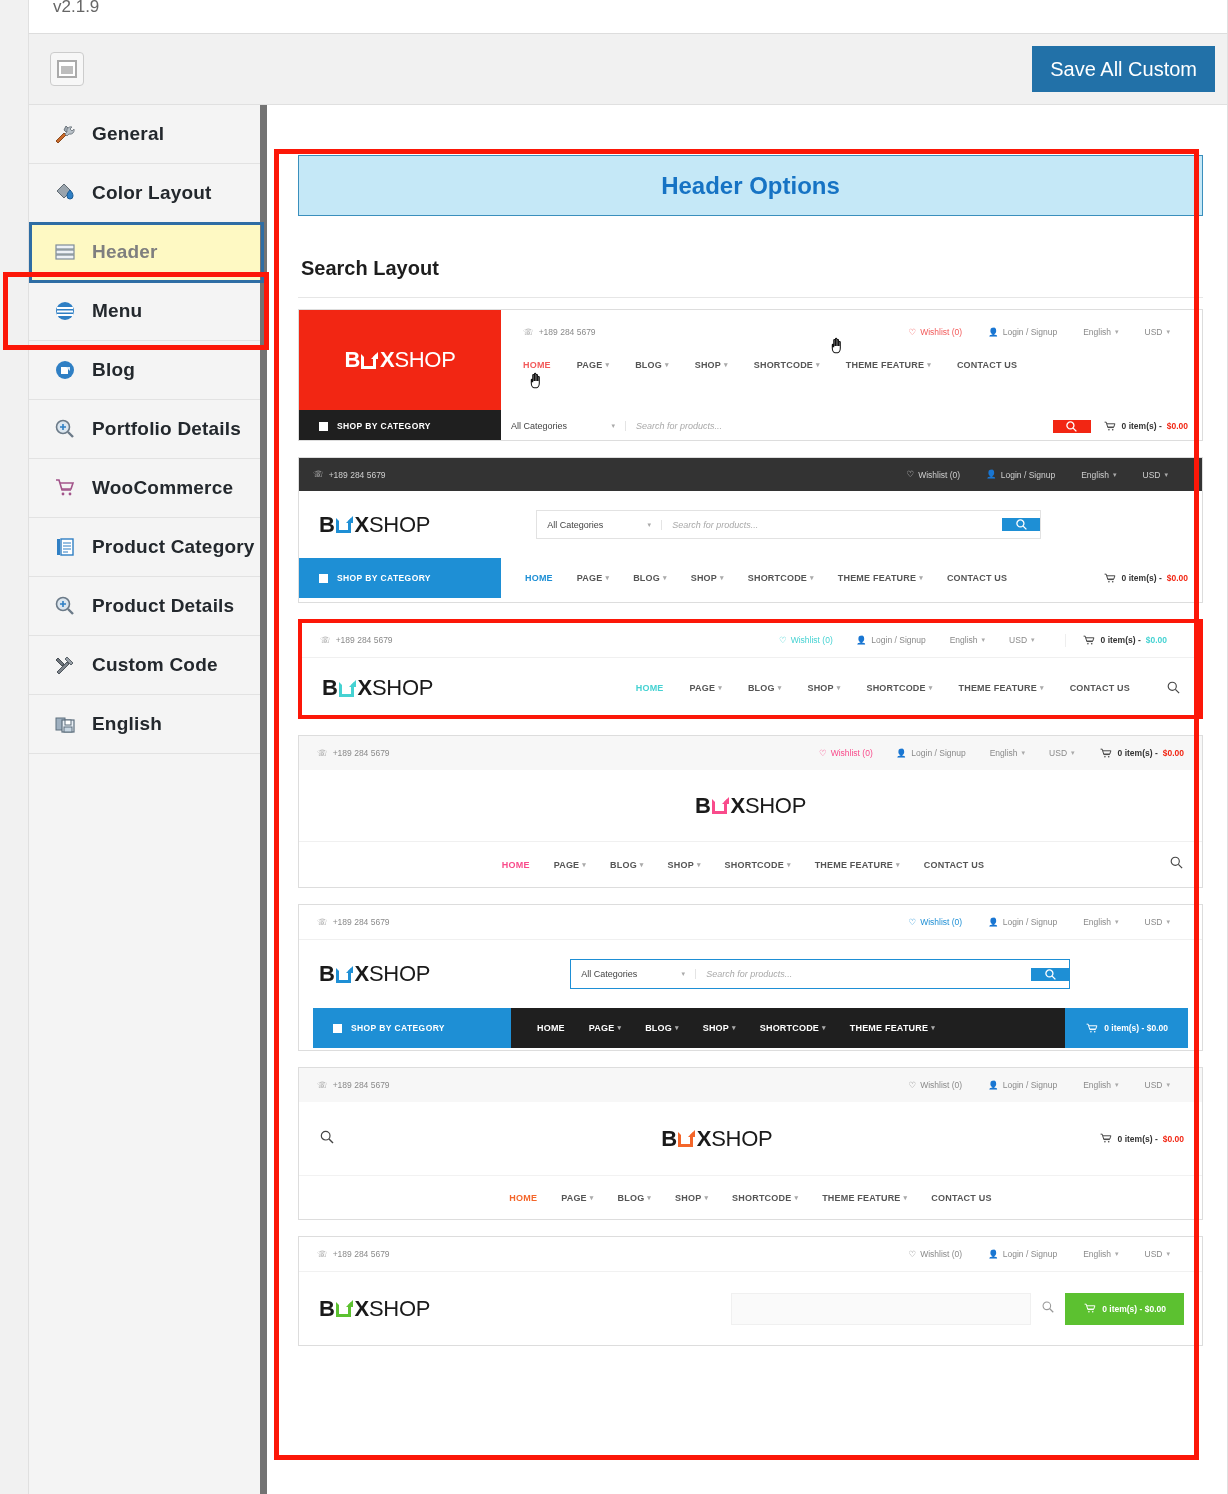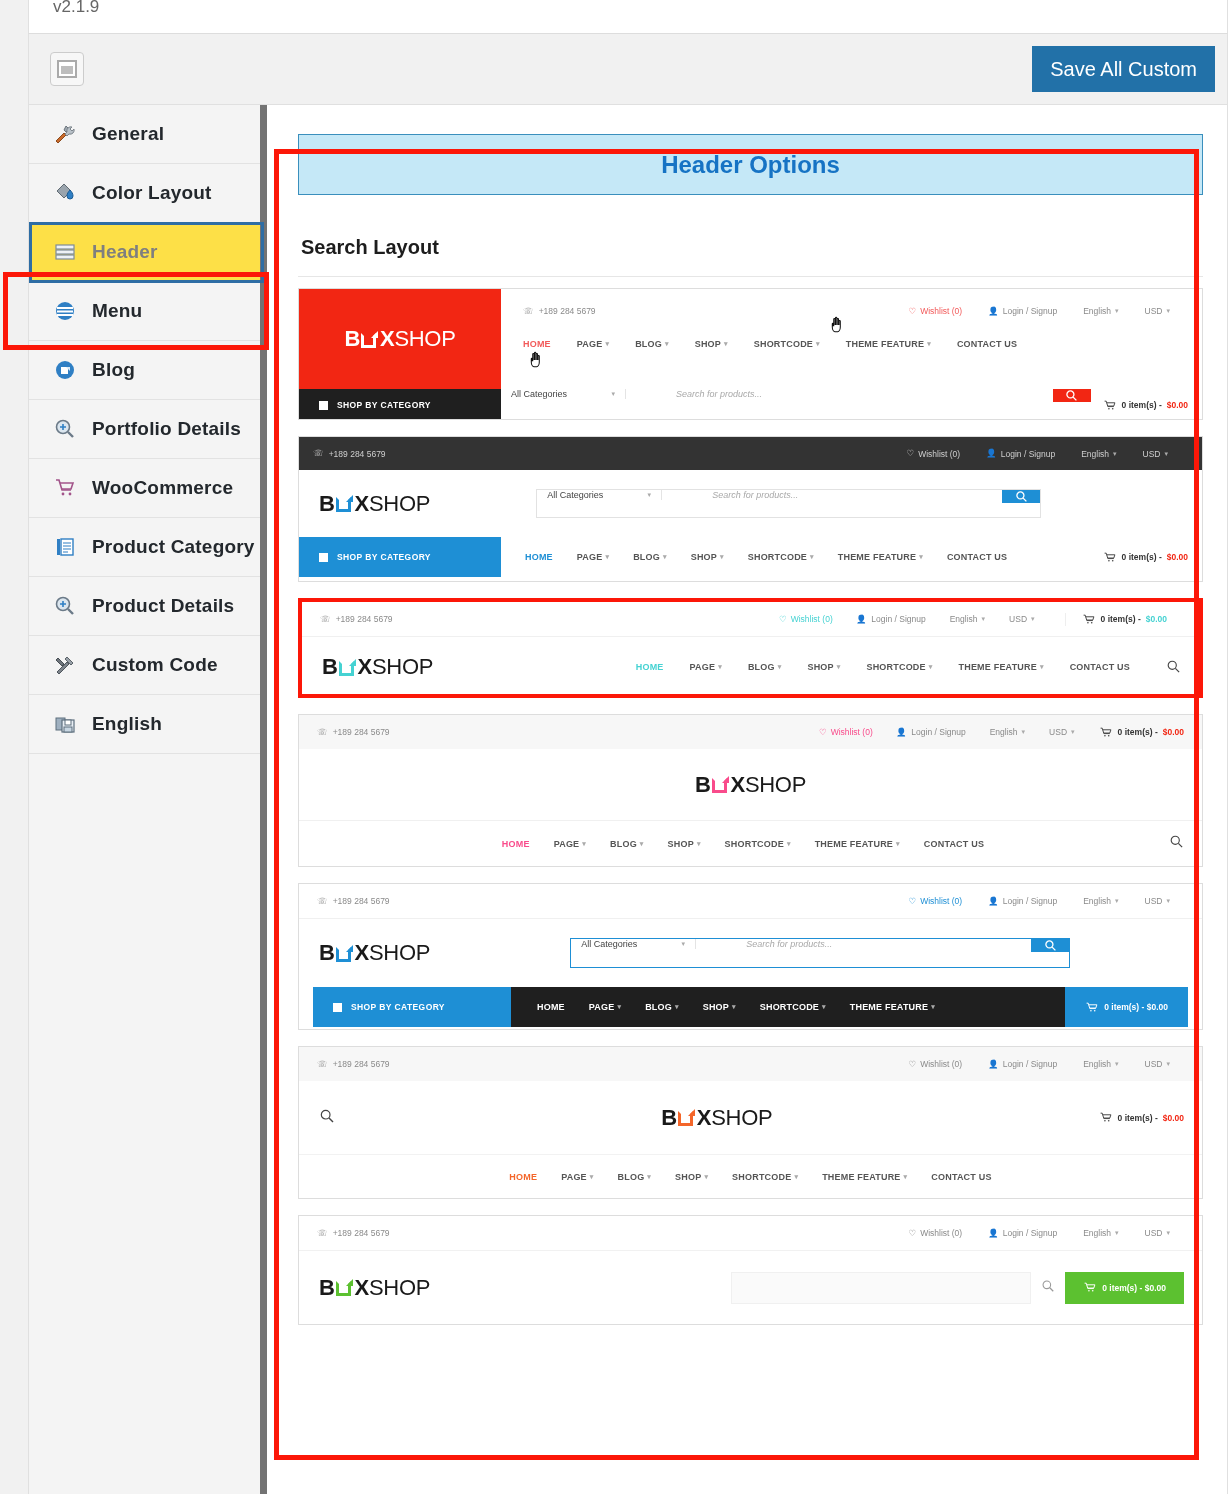--- a/index.html
+++ b/index.html
@@ -63,21 +63,21 @@
   }
   .side-item{
     height:59px; display:flex; align-items:center; gap:14px;
     padding-left:23px; border-bottom:1px solid #e2e2e2;
     background:#f4f4f4; cursor:pointer;
   }
   .side-item .lbl{
     font-size:19px; font-weight:bold; color:#23282d;
     letter-spacing:.2px;
   }
-  .side-item.active{ background:#fde047;align-items:center; }
+  .side-item.active{ background:#fef9c3;align-items:center; }
   .side-item.active .lbl{ color:#7f7f7f; }
   .side-ico{ width:26px; height:26px; flex:0 0 26px; position:relative;
              display:flex; align-items:center; justify-content:center; }
   .side-ico svg{ display:block; }
 
   
   .active-wrap{ position:relative; }
   .blue-ring{
     position:absolute; left:0px; top:-1px; right:-4px; bottom:-1px;
     border:3px solid #2e6da4; pointer-events:none;
@@ -87,21 +87,21 @@
     border:5px solid #fc1708; pointer-events:none; z-index:30;
   }
 
   
   .content{ flex:1; background:#fff; position:relative; padding:0; }
   .red-panel{
     position:absolute; left:7px; top:44px; width:925px; height:1311px;
     border:5px solid #fc1708; z-index:20; pointer-events:none;
   }
 
-  .inner{ padding:29px 24px 0 31px; }
+  .inner{ padding:50px 24px 0 31px; }
 
   .panel-title{
     background:#c5e8f7; border:1px solid #3a8fbd;
     height:61px; display:flex; align-items:center; justify-content:center;
     font-size:24px; font-weight:bold; color:#1673c4;
   }
   .section-label{
     font-size:20px; font-weight:bold; color:#1d1d1d;
     margin:41px 0 17px 3px;
   }
@@ -136,21 +136,21 @@
   }
   .boxglyph b{
     position:absolute; right:0; top:0; width:0; height:0;
     border-left:7px solid transparent; border-bottom:7px solid currentColor;
   }
 
   .navrow{ display:flex; align-items:center; gap:20px; font-size:9px;
            font-weight:bold; color:#555; letter-spacing:.2px; white-space:nowrap;}
   .navrow .it{ display:flex; align-items:center; gap:3px; }
 
-  .searchbox{ display:flex; align-items:flex-start; height:27px; flex:1;gap:40px; }
+  .searchbox{ display:flex; align-items:center; height:27px; flex:1; }
   .cats{ display:flex; align-items:center; justify-content:space-between;
          width:125px; padding:0 10px; font-size:9px; color:#444;
          border-right:1px solid #e4e4e4; }
   .sfield{ flex:1; display:flex; align-items:center; padding-left:10px;
            font-size:9px; color:#a9a9a9; font-style:italic; }
   .sbtn{ width:38px; display:flex; align-items:center; justify-content:center; color:#fff;}
 
   .cart{ display:flex; align-items:center; gap:5px; font-size:8.5px;
          font-weight:bold; color:#333; white-space:nowrap;}
 

